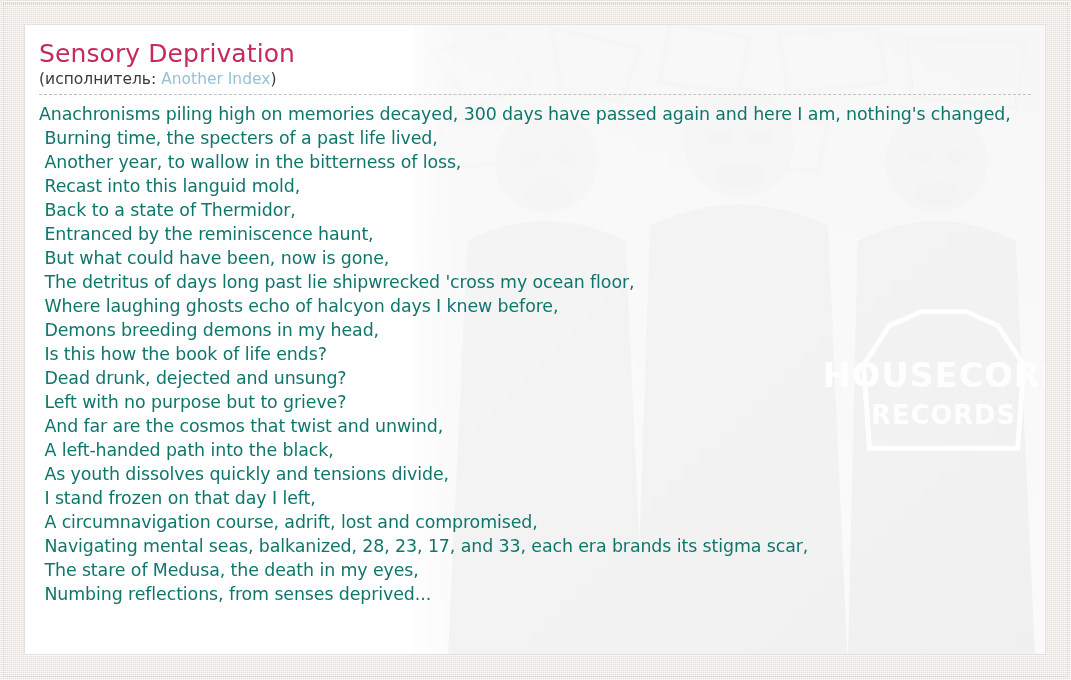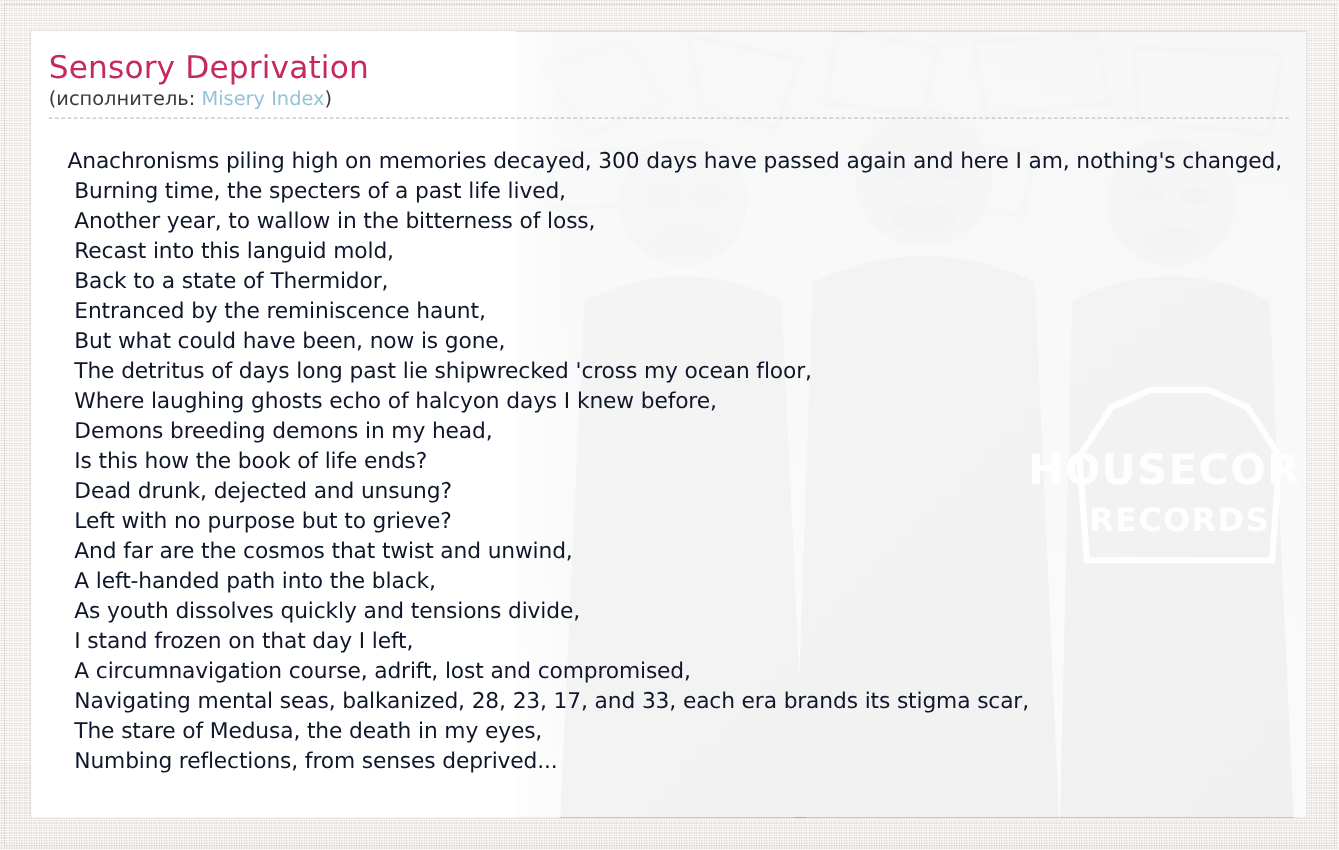--- a/index.html
+++ b/index.html
@@ -119,25 +119,25 @@
 
   #header-rule {
     margin: 0;
     border: 0;
     border-top: 1px dashed #b9c3c9;
     height: 0;
     width: calc(100% - 14px);
   }
 
   #lyrics {
-    margin: 15px;
+    margin: 0;
     padding-top: 7px;
     font-size: 17.4px;
     line-height: 24px;
-    color: #0f172a;
+    color: #0f766e;
     white-space: pre-wrap;
     word-wrap: break-word;
     letter-spacing: -0.1px;
   }
 </style>
 </head>
 <body>
 
 <div id="page-frame">
   <div id="frame-dots"></div>
@@ -196,21 +196,21 @@
           <text x="85" y="116" font-family="'DejaVu Sans', sans-serif" font-size="26" font-weight="bold" fill="#f2f2f2" text-anchor="middle" letter-spacing="1">RECORDS</text>
         </g>
       </svg>
       <div id="backdrop-veil"></div>
     </div>
 
     <div id="text-layer">
 
       <h1 id="song-title">Sensory Deprivation</h1>
 
-      <p id="artist-line"><span id="artist-paren-open">(</span><span id="artist-label">исполнитель: </span><a id="artist-link" href="#">Misery Index</a><span id="artist-paren-close">)</span></p>
+      <p id="artist-line"><span id="artist-paren-open">(</span><span id="artist-label">исполнитель: </span><a id="artist-link" href="#">Another Index</a><span id="artist-paren-close">)</span></p>
 
       <hr id="header-rule">
 
       <div id="lyrics">Anachronisms piling high on memories decayed, 300 days have passed again and here I am, nothing's changed,
  Burning time, the specters of a past life lived,
  Another year, to wallow in the bitterness of loss,
  Recast into this languid mold,
  Back to a state of Thermidor,
  Entranced by the reminiscence haunt,
  But what could have been, now is gone,

